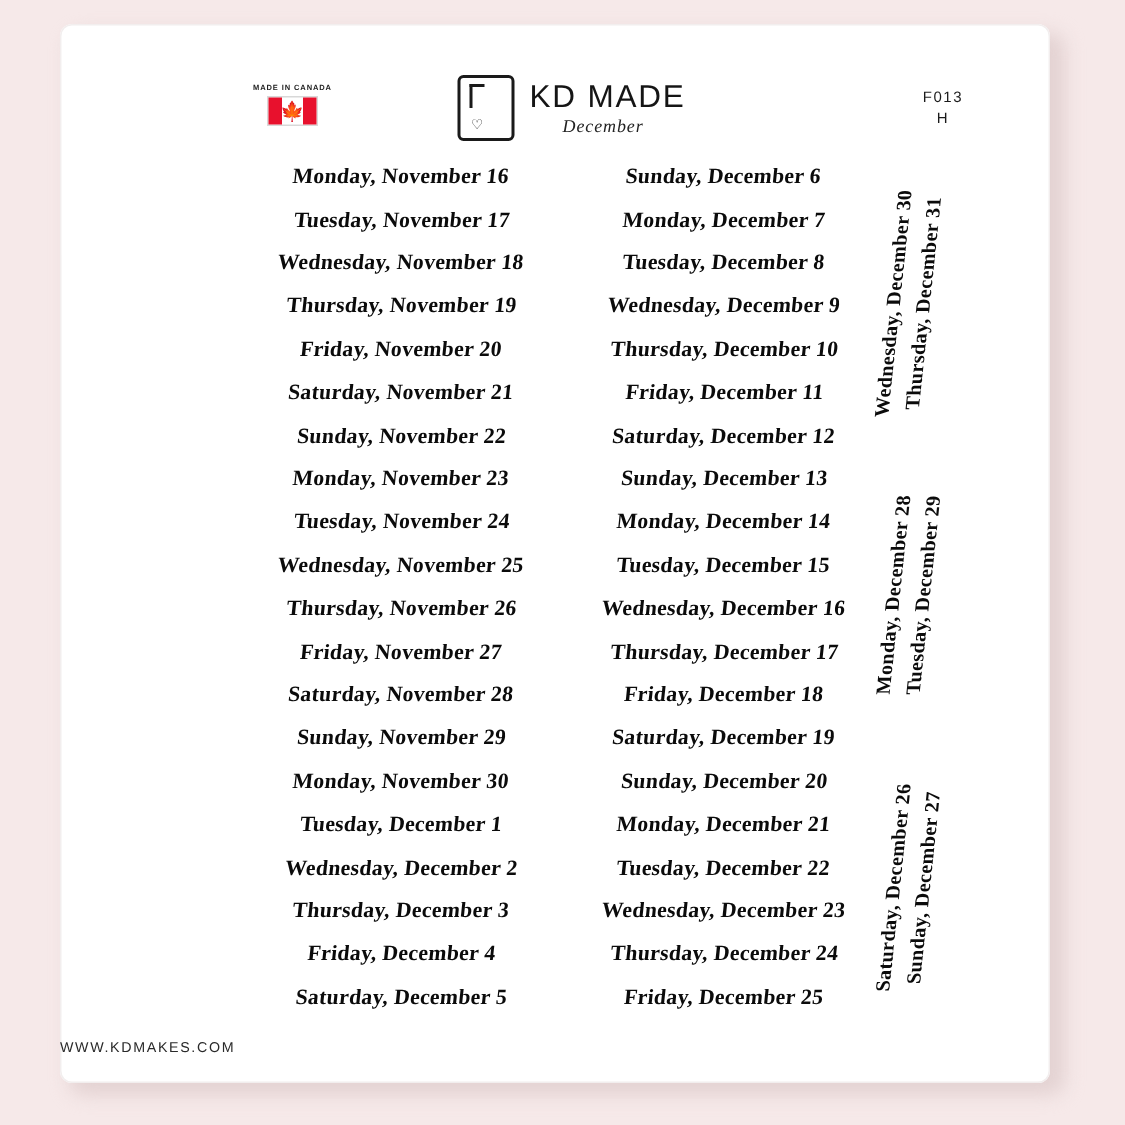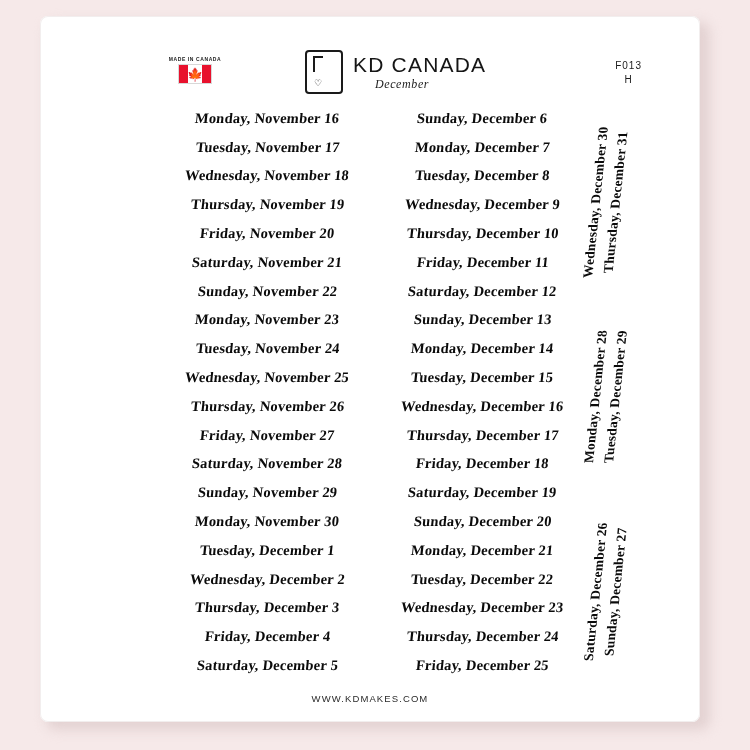--- a/index.html
+++ b/index.html
@@ -213,21 +213,20 @@
     align-items: flex-start;
     justify-content: center;
   }
   .vsticker .vtext { transform: skewX(-6deg); }
 
   .footer {
     position: absolute;
     left: 0;
     bottom: 18px;
     width: 660px;
-    text-align: center;
     font-size: 9.5px;
     letter-spacing: 1.1px;
     color: #2a2a2a;
   }
 </style>
 </head>
 <body>
 
 <div class="page">
   <div class="sheet-shadow"></div>
@@ -244,21 +243,21 @@
           <div class="bar-r"></div>
           <div class="leaf">🍁</div>
         </div>
       </div>
 
       <div class="brand">
         <div class="brand-mark">
           <div class="heart">♡</div>
         </div>
         <div class="brand-text">
-          <div class="brand-name">KD CANADA</div>
+          <div class="brand-name">KD MADE</div>
           <div class="brand-sub">December</div>
         </div>
       </div>
 
       <div class="sku">
         <div>F013</div>
         <div>H</div>
       </div>
     </div>
 

